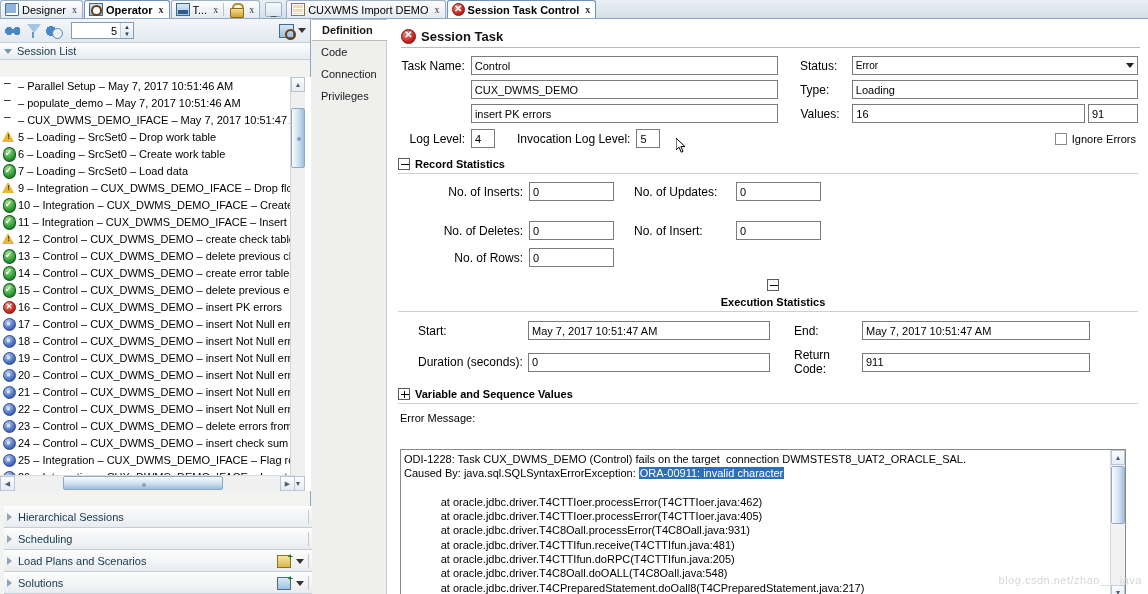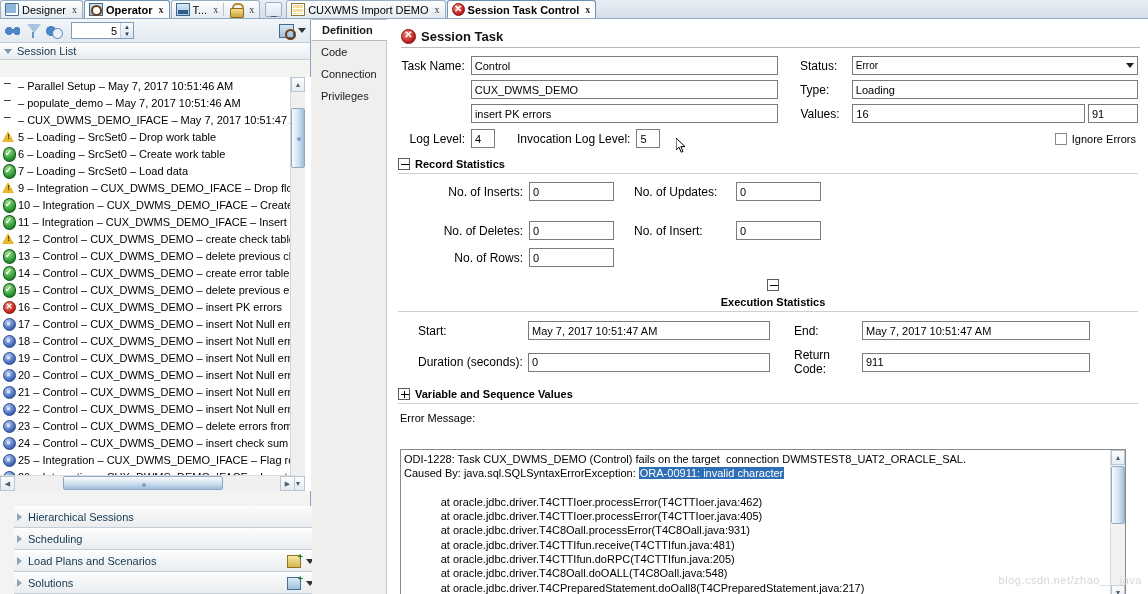--- a/index.html
+++ b/index.html
@@ -162,21 +162,21 @@
     position:absolute; left:0; bottom:0; width:295px; height:16px;
     background:#f0f0f0; border-top:1px solid #dcdcdc; display:flex; align-items:center;
   }
   .hs-btn{width:15px;height:15px;background:linear-gradient(#fbfcfd,#e6ecf2);border:1px solid #b9c6d3;
      display:flex;align-items:center;justify-content:center;font-size:7px;color:#4d6175;}
   .hs-track{flex:1;position:relative;height:15px;}
   .hs-thumb{position:absolute;left:48px;top:0;width:160px;height:14px;
      background:linear-gradient(#fbfdff,#cfe0f0 55%,#9dbdda);border:1px solid #8fa9c2;border-radius:2px;}
   .hs-thumb:after{content:"";position:absolute;left:78px;top:6px;width:4px;height:4px;border-radius:50%;background:#7ea3c6;}
 
-  .accordions { position:absolute; left:14px; bottom:0; width:311px; }
+  .accordions { position:absolute; left:4px; bottom:0; width:311px; }
   .acc {
     height:22px; display:flex; align-items:center; gap:6px; padding-left:3px;
     background:linear-gradient(#fcfcfc,#e9ecef);
     border-top:1px solid #ffffff; border-bottom:1px solid #c6ccd3;
     font-size:11px; color:#12364f;
   }
   .acc .right{margin-left:auto; display:flex; align-items:center; gap:4px; padding-right:6px;}
   .acc .vdiv{width:1px;height:14px;background:#c3c9d0;}
   .mini-ico{width:15px;height:14px;position:relative;}
   .mini-lp:before{content:"";position:absolute;left:0;top:1px;width:12px;height:11px;

